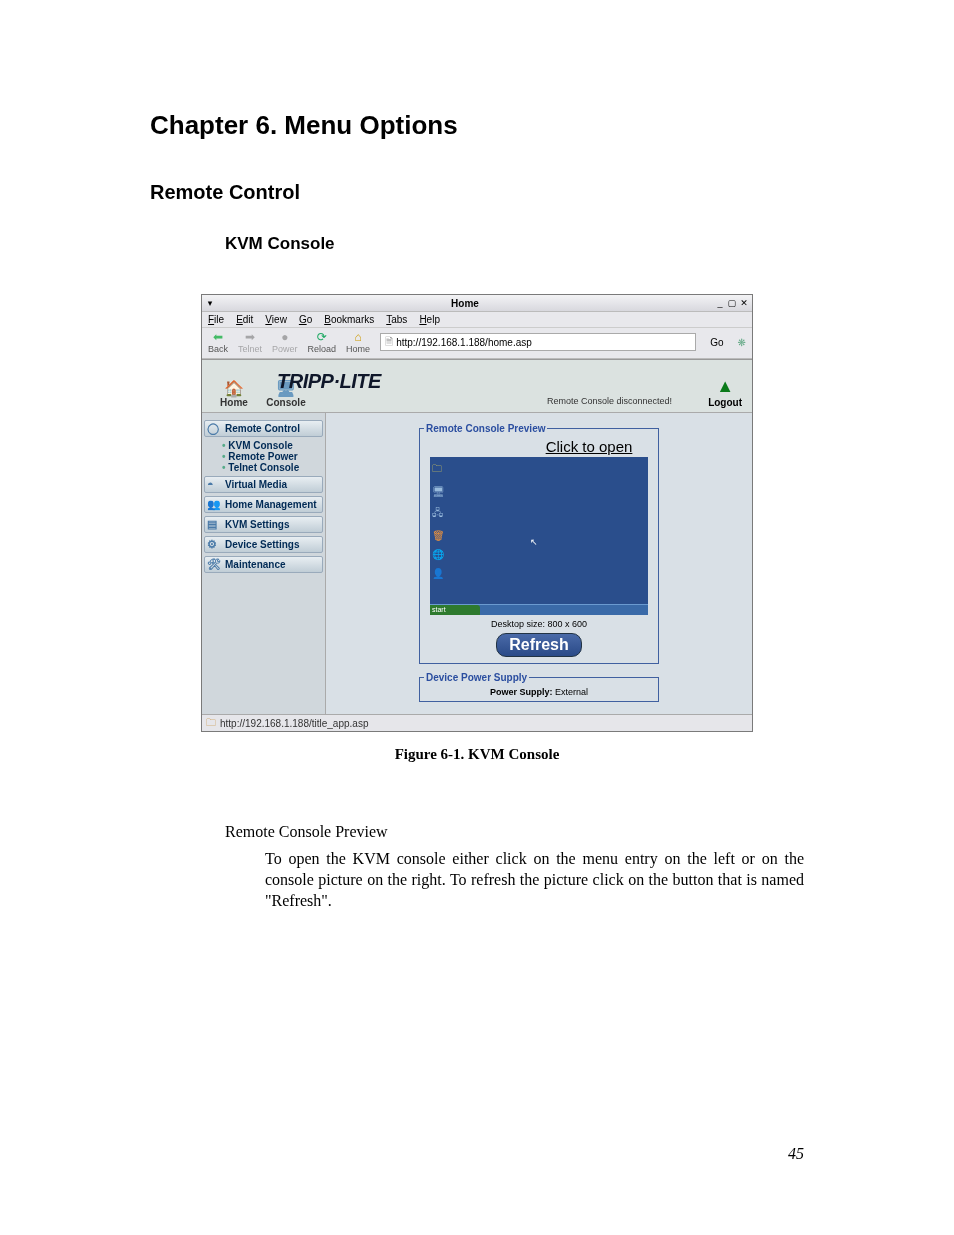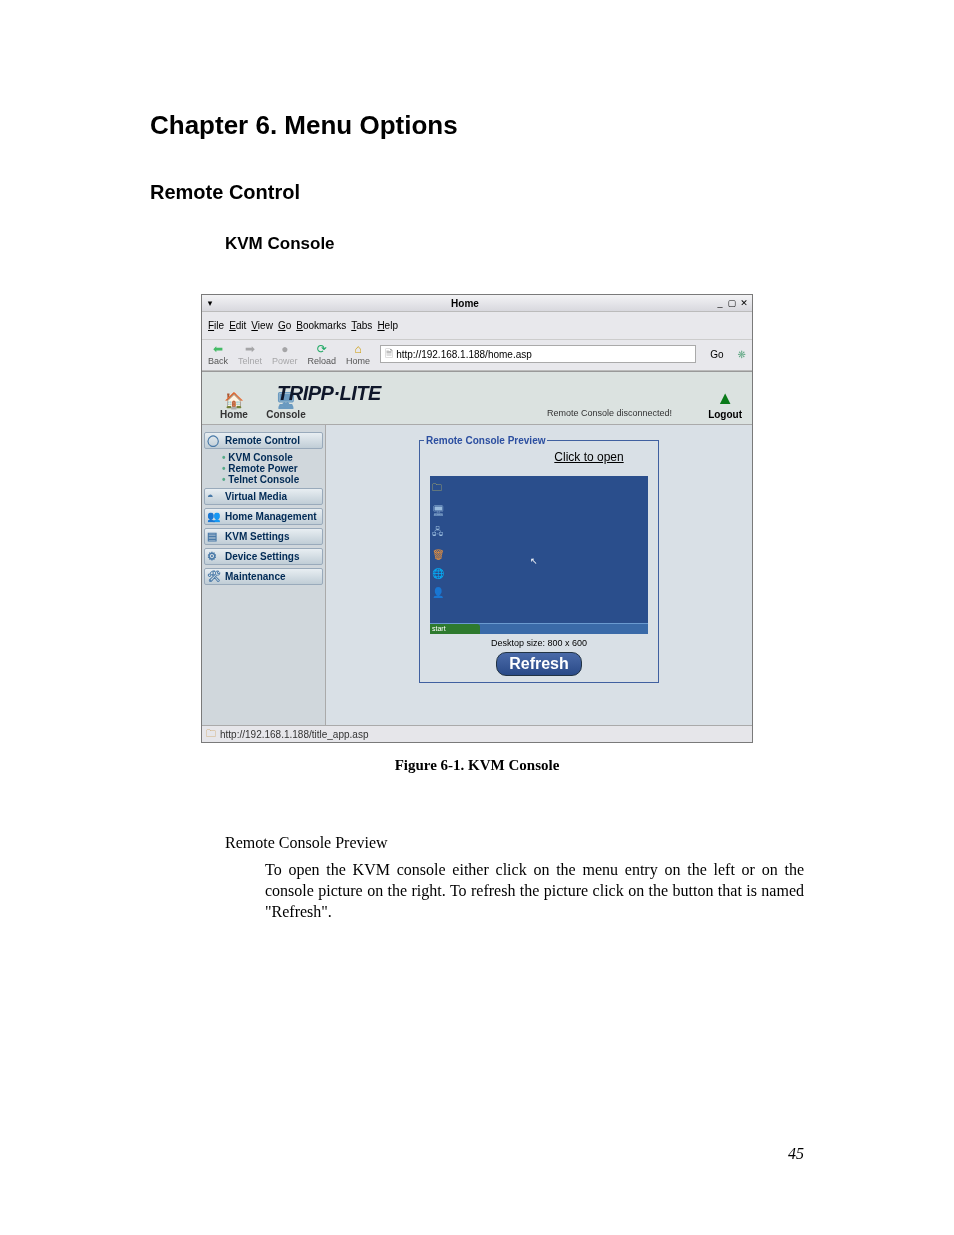--- a/index.html
+++ b/index.html
@@ -99,22 +99,22 @@
     width: 10px;
     height: 10px;
     display: inline-flex;
     align-items: center;
     justify-content: center;
     font-size: 9px;
     line-height: 9px;
   }
   .menubar {
     display: flex;
-    gap: 5px;
-    padding: 8px 6px;
+    gap: 12px;
+    padding: 2px 6px;
     border-bottom: 1px solid #ccc;
     font-size: 10px;
   }
   .menubar .u { text-decoration: underline; }
   .toolbar {
     display: flex;
     align-items: center;
     padding: 2px 6px 4px 6px;
     border-bottom: 1px solid #bbb;
     gap: 10px;
@@ -264,24 +264,24 @@
     padding: 4px;
     width: 230px;
   }
   fieldset.panel legend {
     font-size: 10px;
     font-weight: bold;
     color: #2b4ea0;
     padding: 0 2px;
   }
   .click-to-open {
-    font-size: 12px;
+    font-size: 15px;
     text-align: center;
     text-decoration: underline;
-    margin: 0 auto 12px 100px;
+    margin: 0 auto 2px 100px;
   }
   .preview {
     width: 218px;
     height: 158px;
     background: #2a4e8c;
     position: relative;
     margin: 0 auto;
   }
   .preview .iconcol {
     position: absolute; left: 2px; top: 4px;
@@ -456,20 +456,27 @@
                   <span style="color:#eedd55;">👤</span>
                 </div>
                 <span class="cursor">↖</span>
                 <div class="taskbar"></div>
                 <div class="startbtn">start</div>
                 <div class="clock"></div>
               </div>
               <div class="desktop-size">Desktop size: 800 x 600</div>
               <button class="refresh-btn">Refresh</button>
             </fieldset>
+            <fieldset class="panel">
+              <legend>Device Power Supply</legend>
+              <div class="powersupply">
+                <b>Power Supply:</b>
+                <span>External</span>
+              </div>
+            </fieldset>
           </div>
         </div>
       </div>
 
       <div class="statusbar">
         <span class="sicn">🗀</span>
         <span>http://192.168.1.188/title_app.asp</span>
       </div>
     </div>
 

